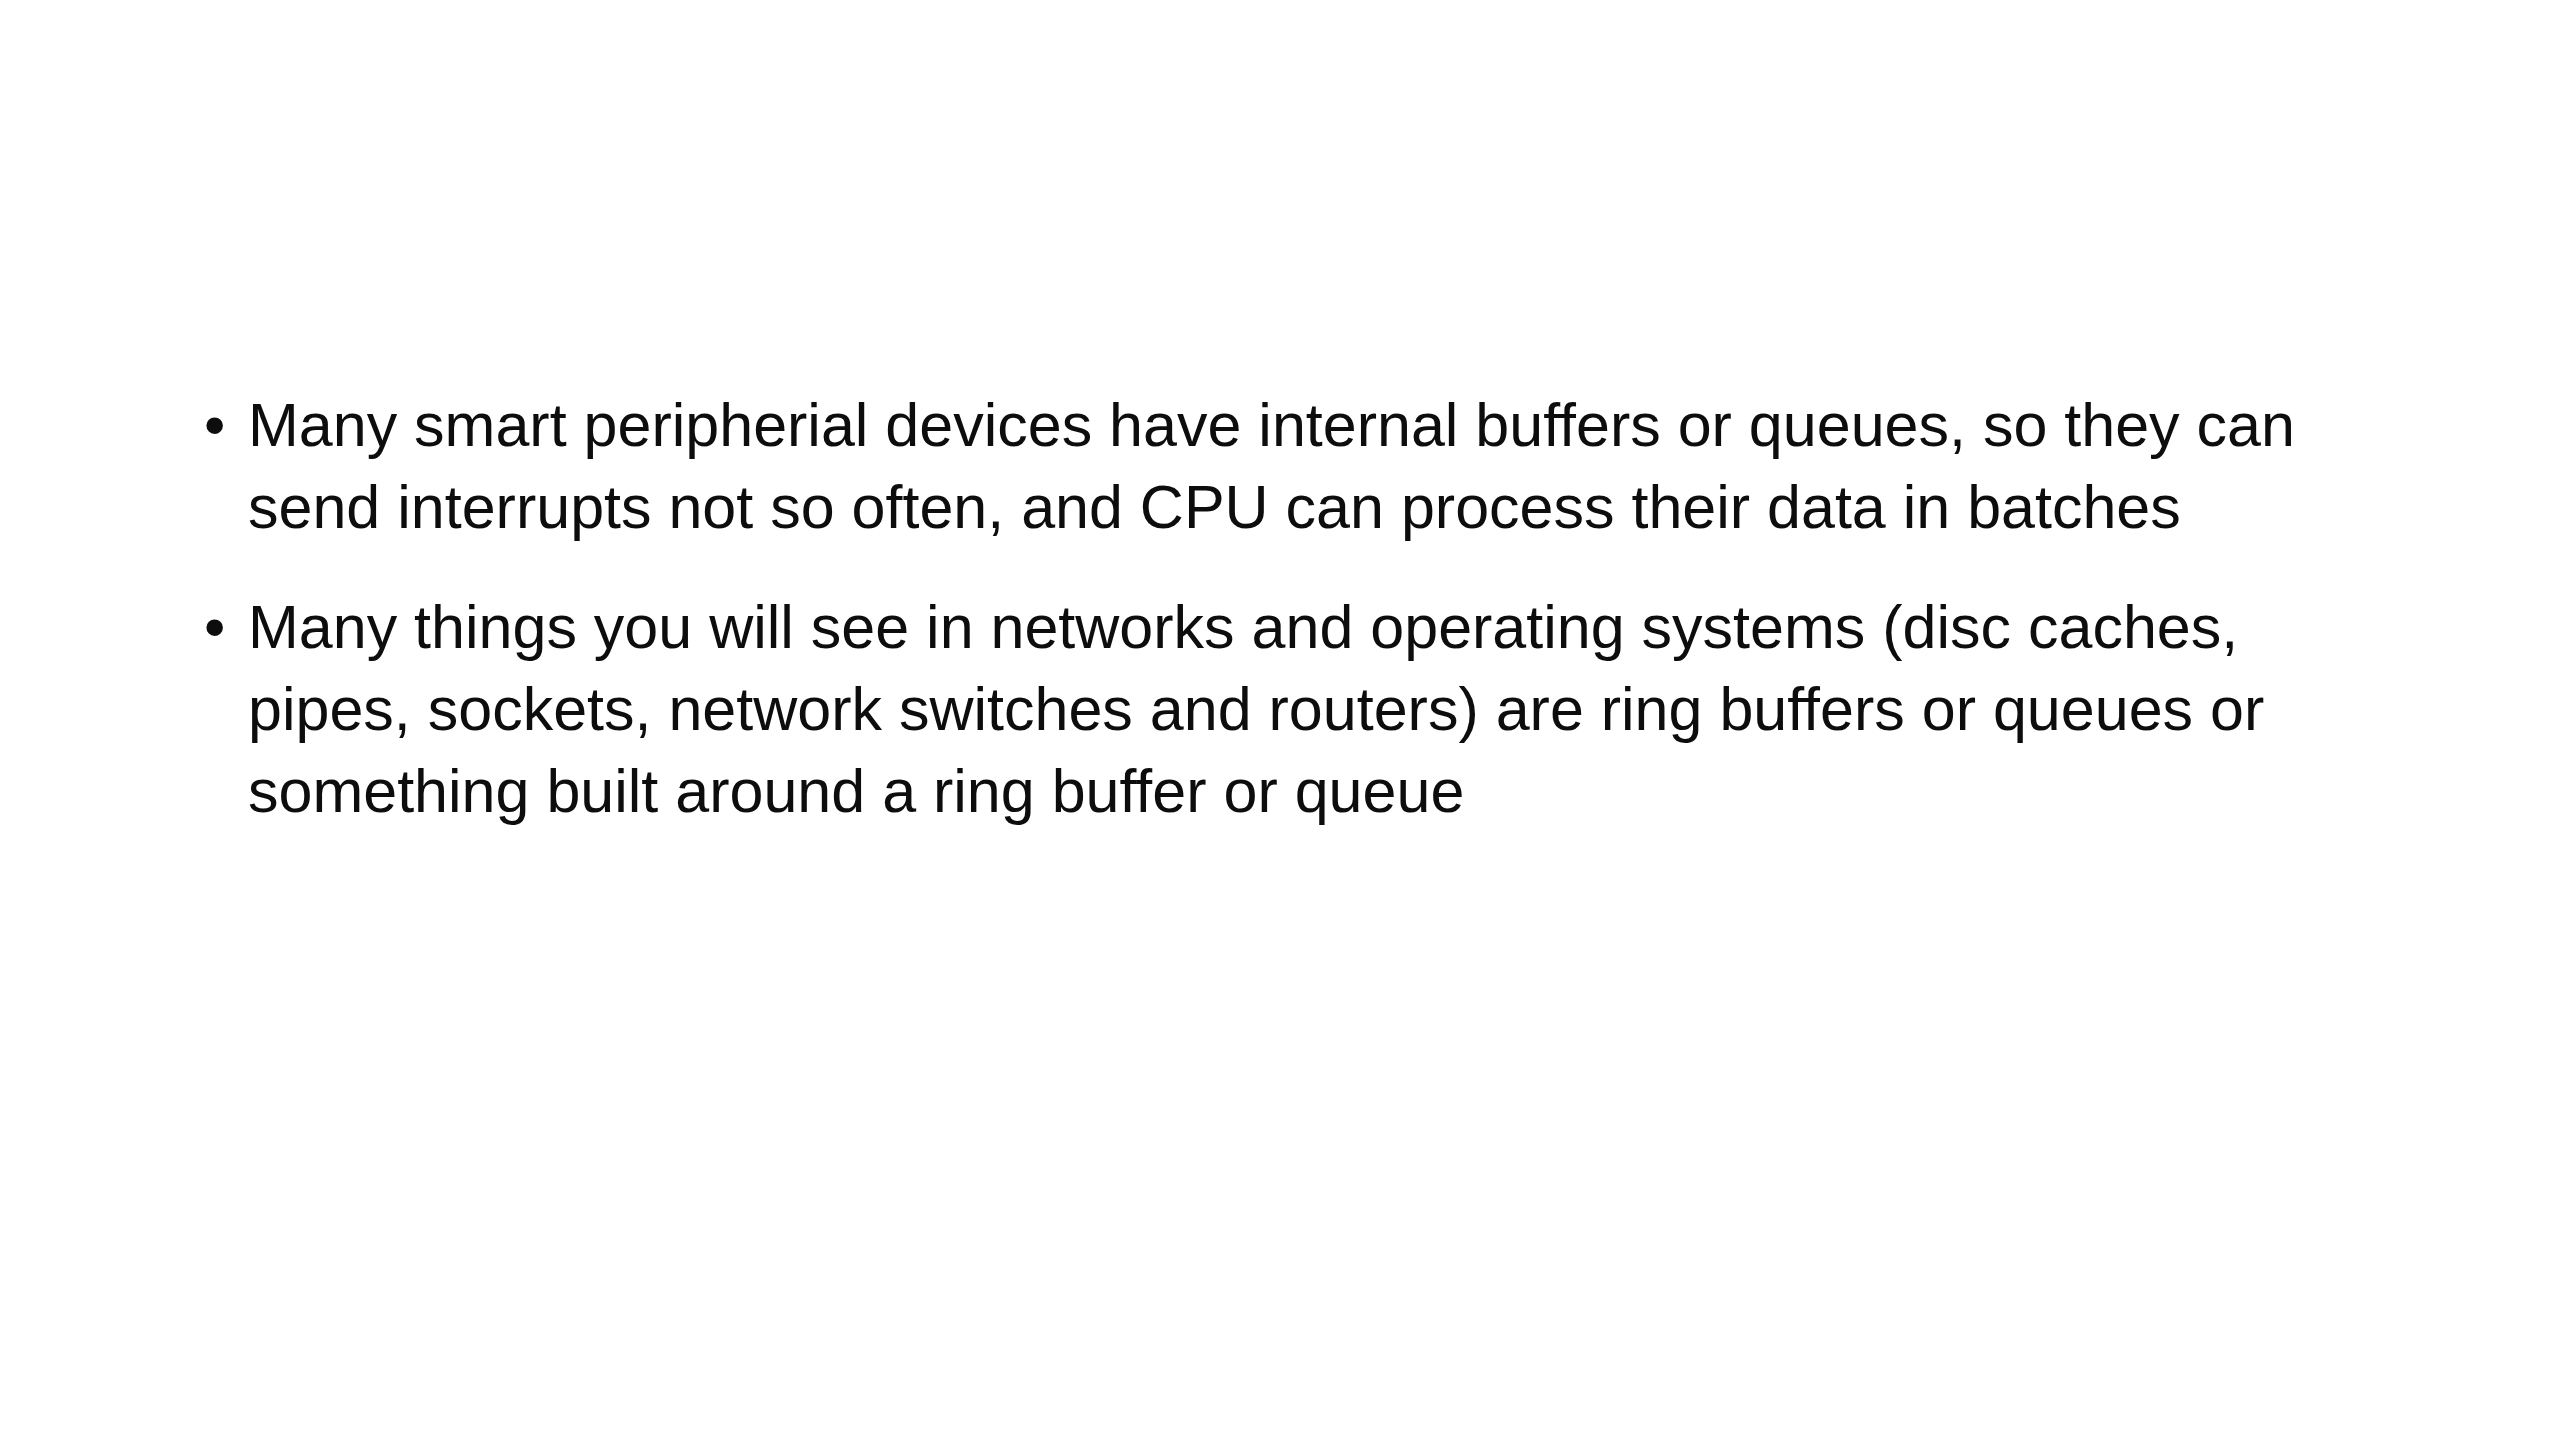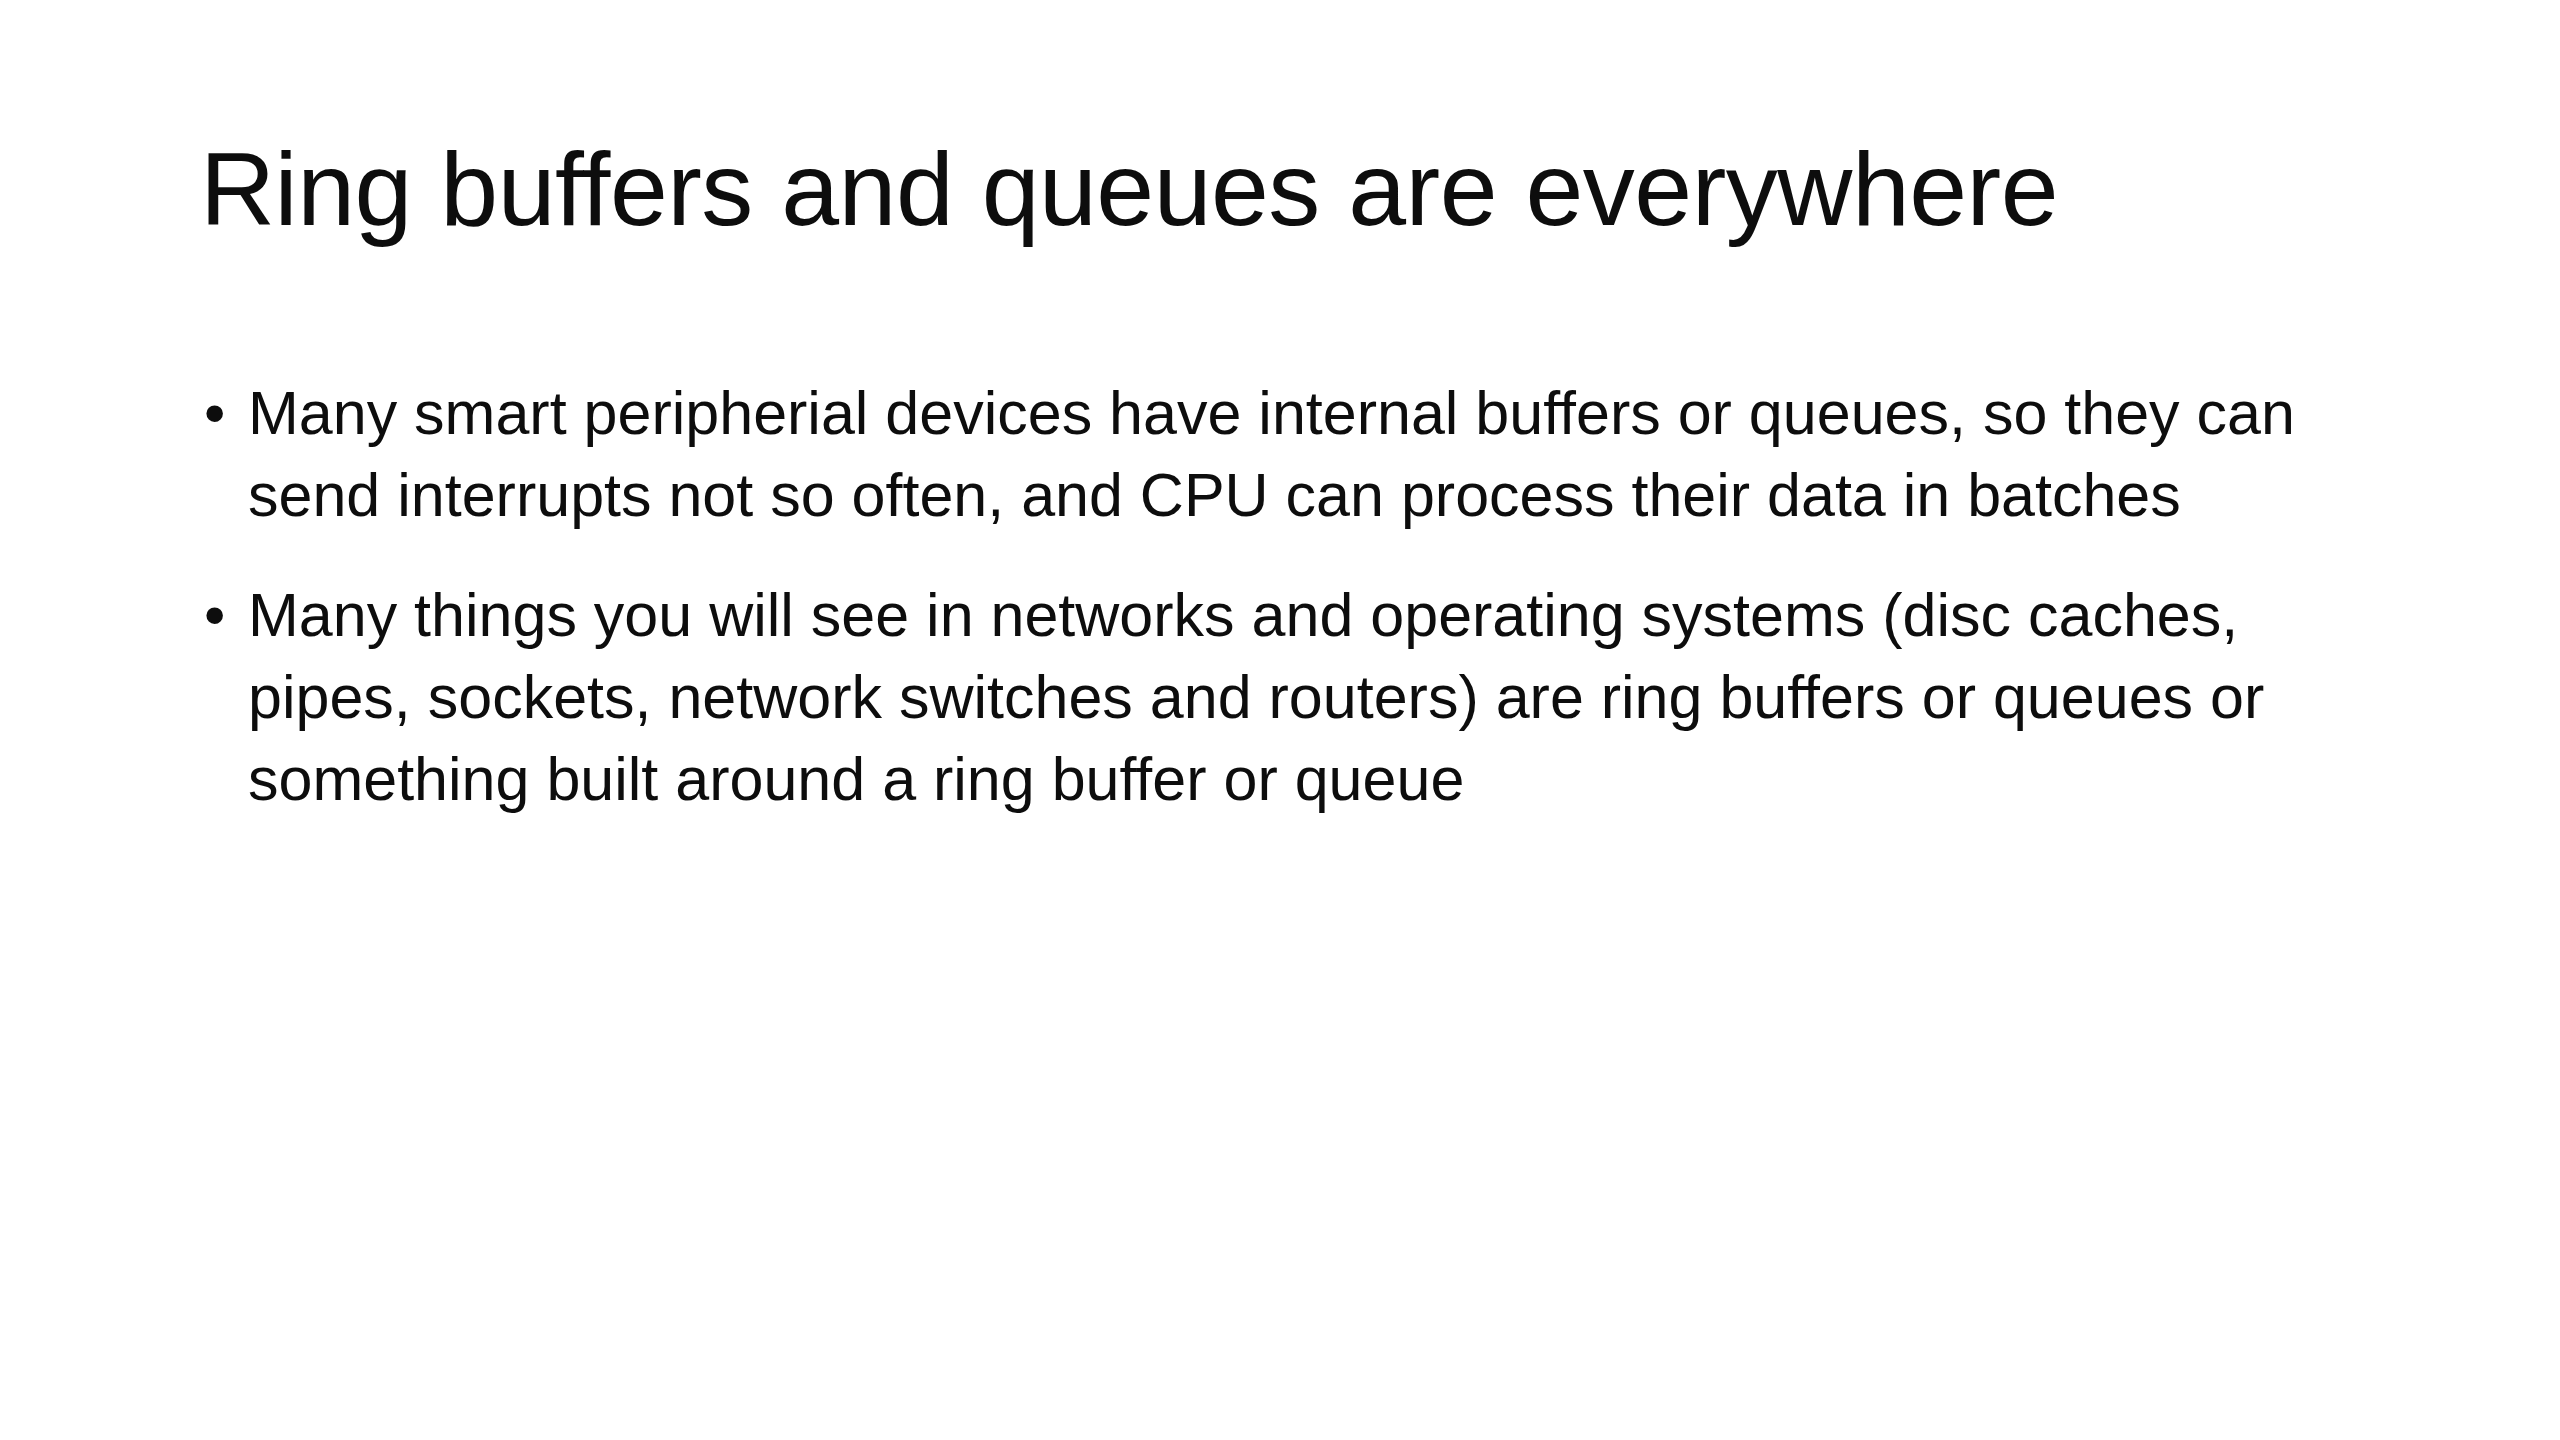--- a/index.html
+++ b/index.html
@@ -74,30 +74,28 @@
     position: absolute;
     left: 4px;
     top: 0;
     font-size: 61px;
     line-height: 1.345;
     color: #0d0d0d;
   }
 
   .bullet-text {
     display: block;
+    margin-top: 12px;
   }
 </style>
 </head>
 <body>
 
 <div class="slide">
 
-  <div class="title-placeholder">
-    <h1 class="slide-title">Ring buffers and queues are everywhere</h1>
-  </div>
 
   <div class="body-placeholder">
     <ul class="bullet-list">
 
       <li class="bullet-item">
         <span class="bullet-marker">•</span>
         <span class="bullet-text">Many smart peripherial devices have internal buffers or queues, so they can send interrupts not so often, and CPU can process their data in batches</span>
       </li>
 
       <li class="bullet-item">

